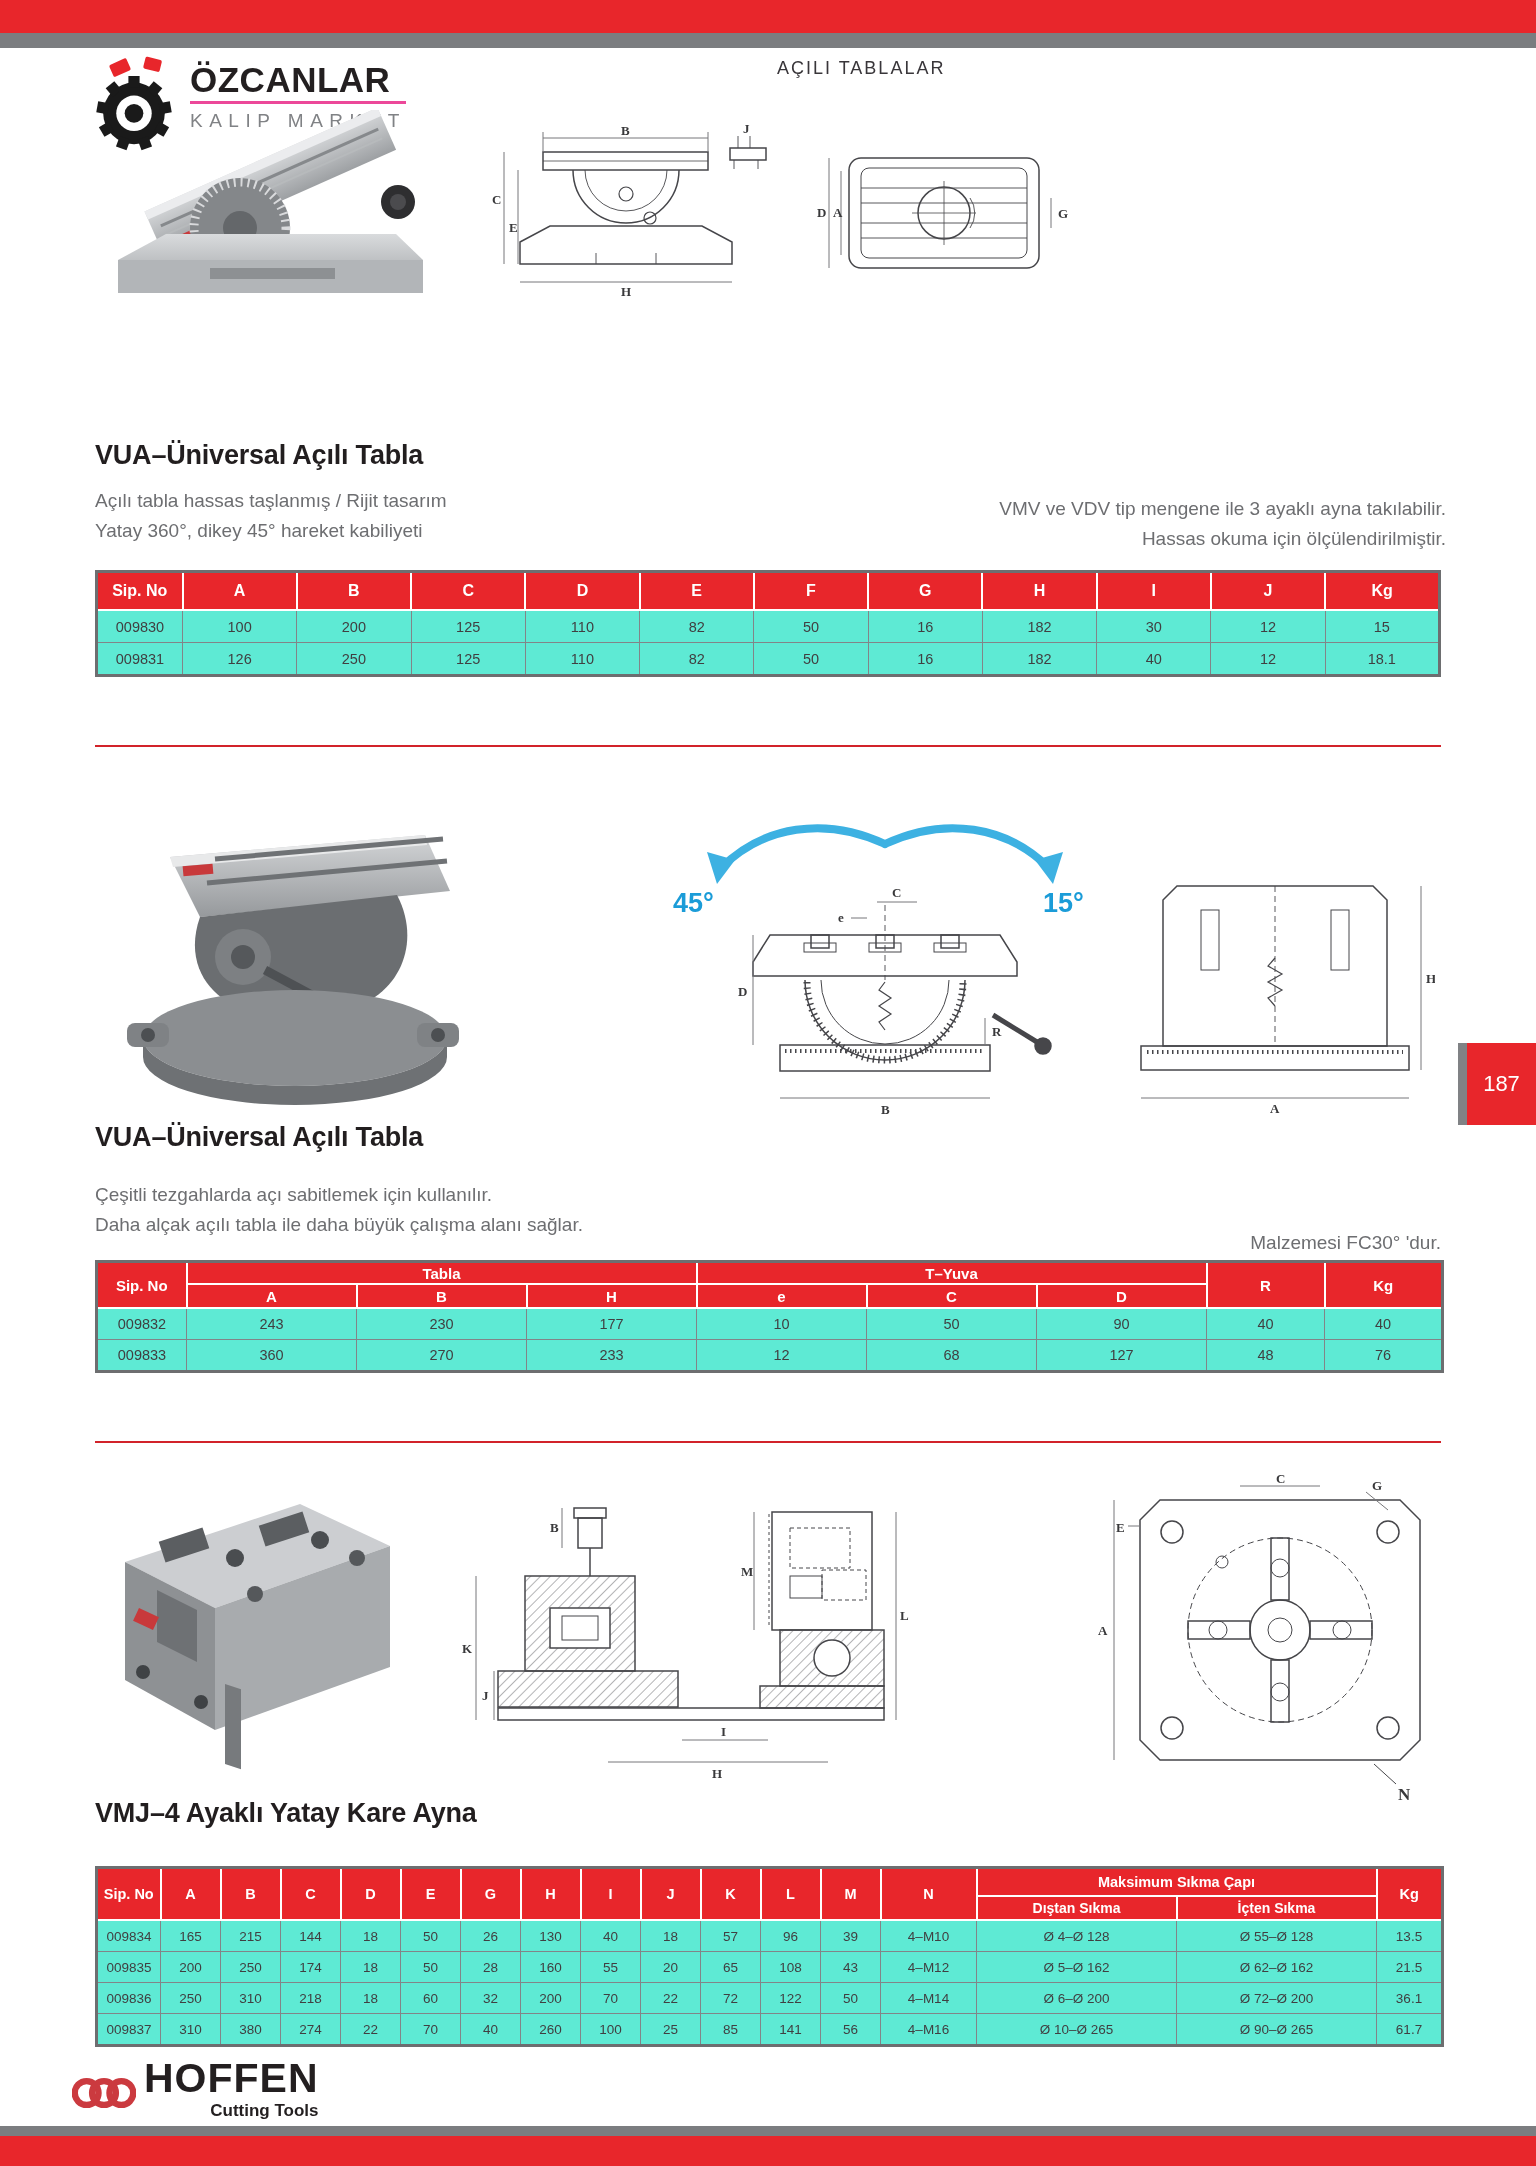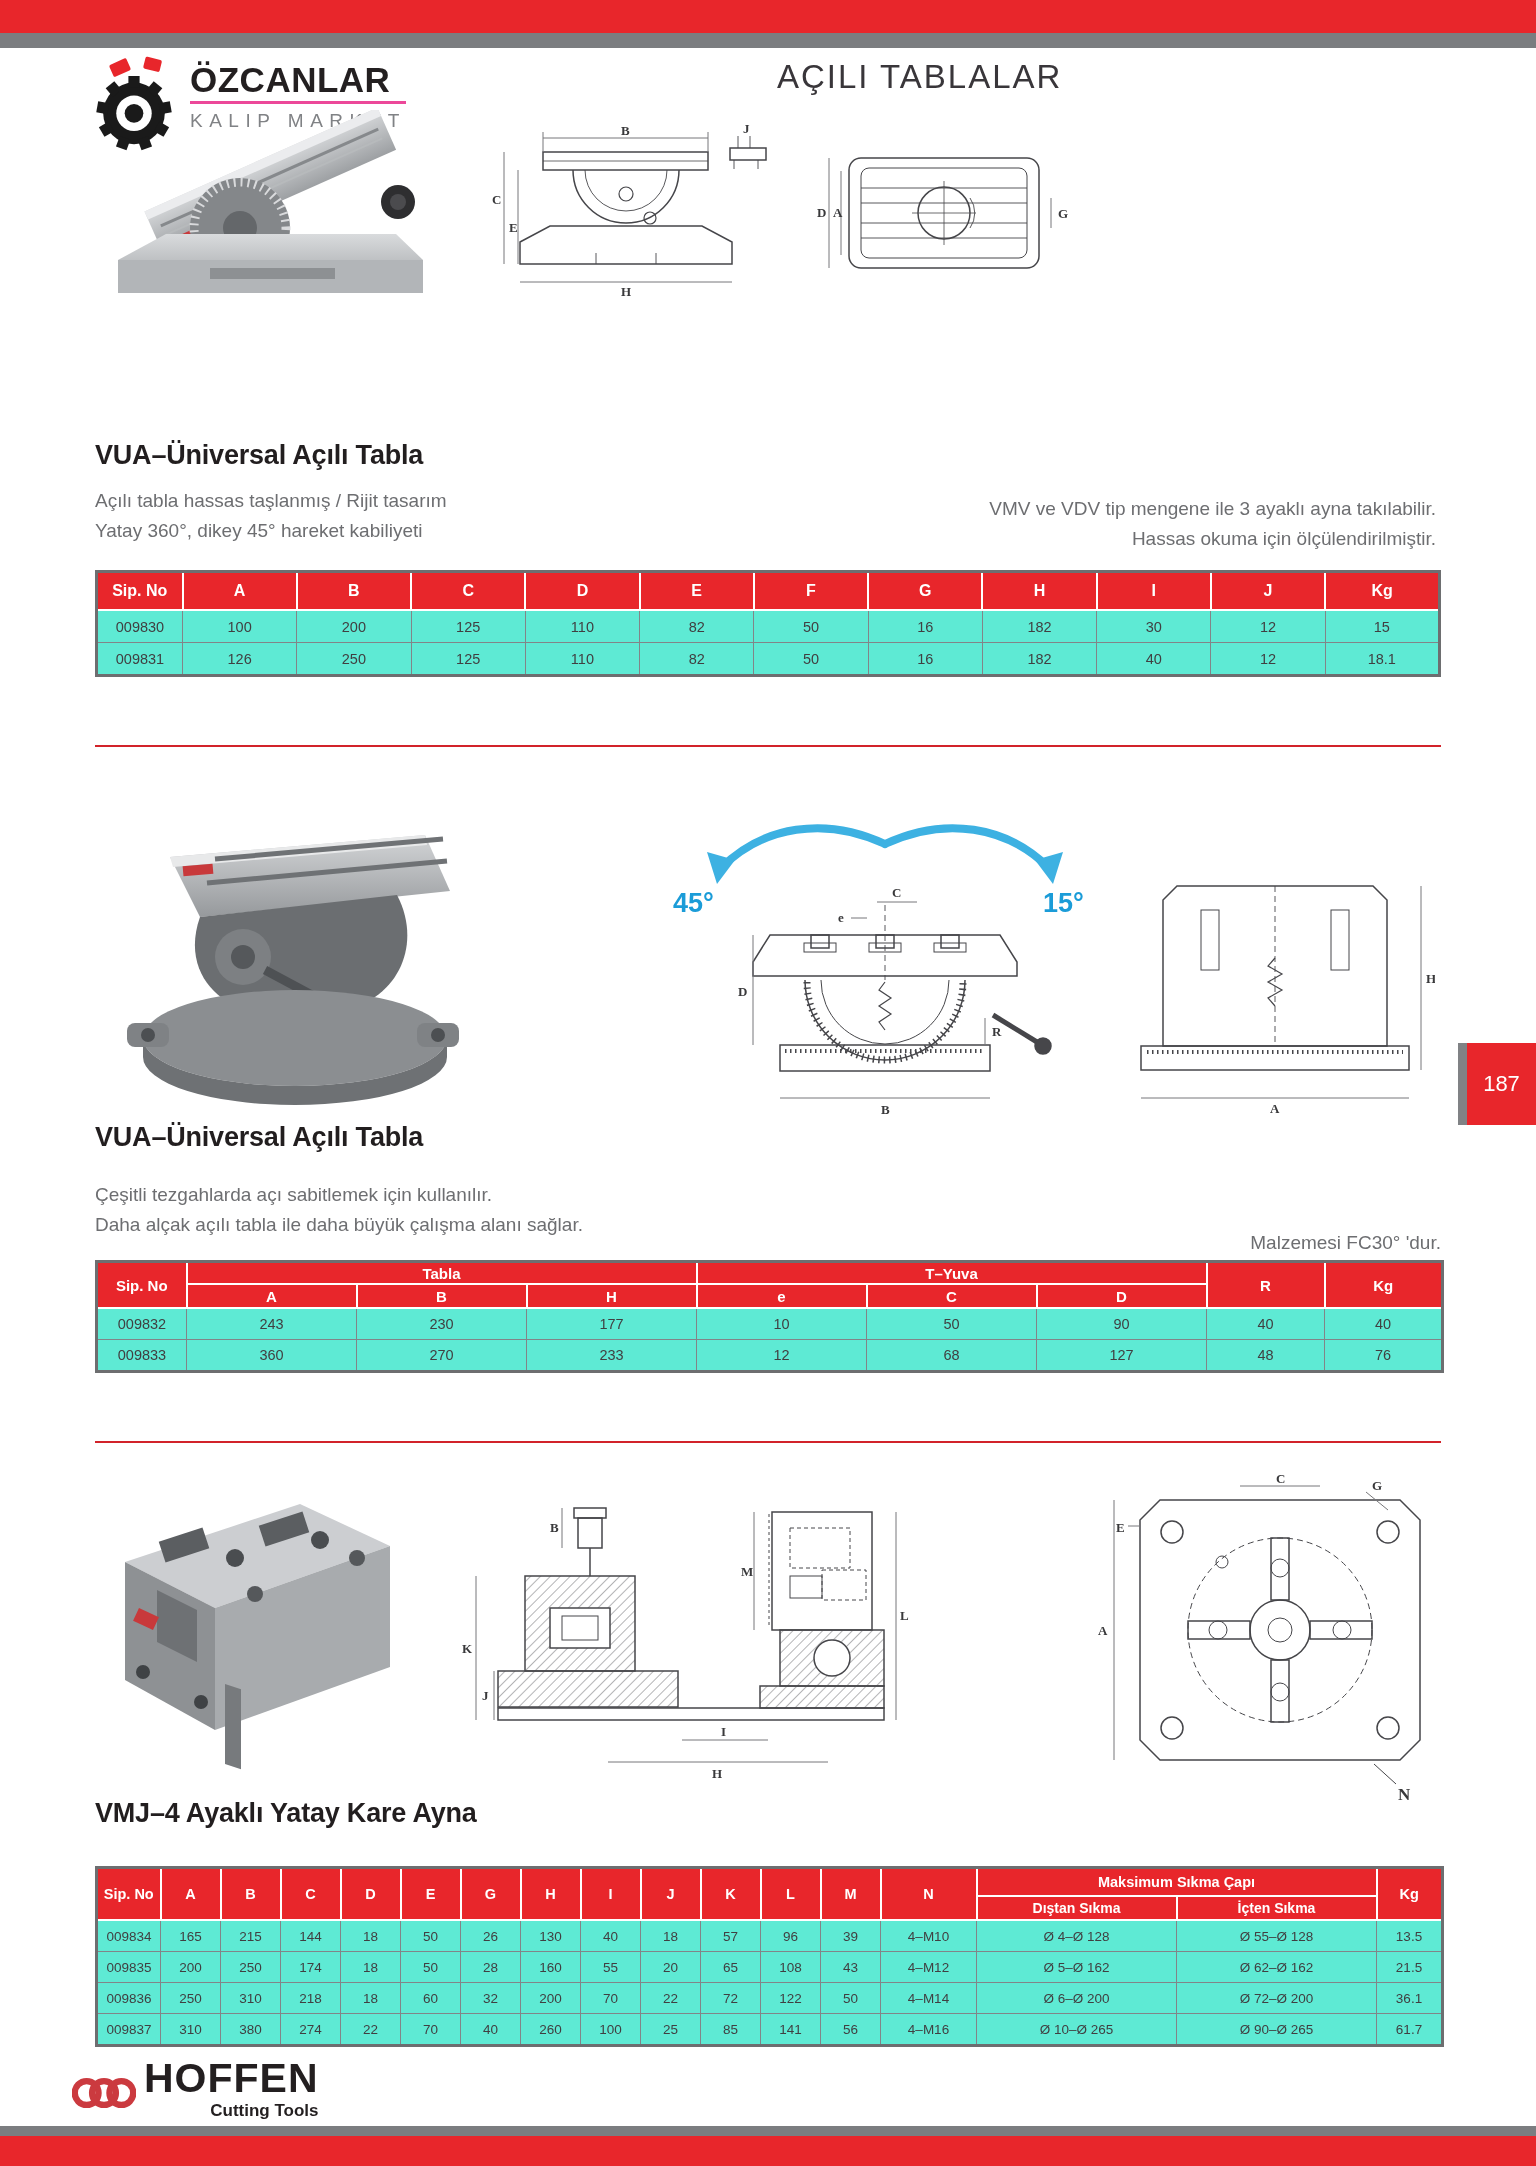--- a/index.html
+++ b/index.html
@@ -10,21 +10,21 @@
   .bar.red-top{top:0;height:33px;background:#e8262b;}
   .bar.gray-top{top:33px;height:15px;background:#7b7d80;}
   .bar.gray-bot{top:2126px;height:10px;background:#7b7d80;}
   .bar.red-bot{top:2136px;height:30px;background:#e8262b;}
   
   .brand{position:absolute;left:92px;top:52px;display:flex;align-items:flex-start;}
   .brand-text{margin-left:14px;padding-top:10px;}
   .brand-name{font-size:35px;font-weight:700;letter-spacing:.5px;color:#231f20;
               border-bottom:3px solid #ec4899;padding-bottom:4px;line-height:1;}
   .brand-sub{font-size:19px;color:#808285;letter-spacing:6.5px;margin-top:7px;line-height:1;}
-  .page-title{position:absolute;left:777px;top:58px;font-size:33px;letter-spacing:2px;color:#39363a;}
+  .page-title{position:absolute;left:777px;top:58px;font-size:18px;letter-spacing:2px;color:#39363a;}
   
   .heading{position:absolute;left:95px;font-size:27px;font-weight:700;letter-spacing:-.2px;color:#221e1f;}
   .desc{position:absolute;font-size:19px;line-height:30px;color:#6d6e71;}
   .desc.right{text-align:right;}
   .divider{position:absolute;left:95px;width:1346px;height:2px;background:#d2232a;}
   
   .page-tab{position:absolute;top:1043px;right:0;width:78px;height:82px;display:flex;text-align:right;}
   .page-tab .strip{width:9px;background:#808285;}
   .page-tab .num{flex:1;background:#e8262b;color:#fff;font-size:22px;display:flex;
                  align-items:center;justify-content:center;}
@@ -164,21 +164,21 @@
     <text class="dim" x="2" y="79">D</text>
     <text class="dim" x="18" y="79">A</text>
     <text class="dim" x="243" y="80">G</text>
   </svg>
 
   <div class="heading" style="top:440px">VUA–Üniversal Açılı Tabla</div>
   <div class="desc" style="left:95px;top:486px">
     <div>Açılı tabla hassas taşlanmış / Rijit tasarım</div>
     <div>Yatay 360°, dikey 45° hareket kabiliyeti</div>
   </div>
-  <div class="desc right" style="right:100px;top:494px">
+  <div class="desc right" style="right:90px;top:494px">
     <div>VMV ve VDV tip mengene ile 3 ayaklı ayna takılabilir.</div>
     <div>Hassas okuma için ölçülendirilmiştir.</div>
   </div>
 
   <table class="spec t1" style="top:570px">
     <colgroup>
         <col style="width:86px">
       </colgroup>
     <thead>
         <tr class="h1">

